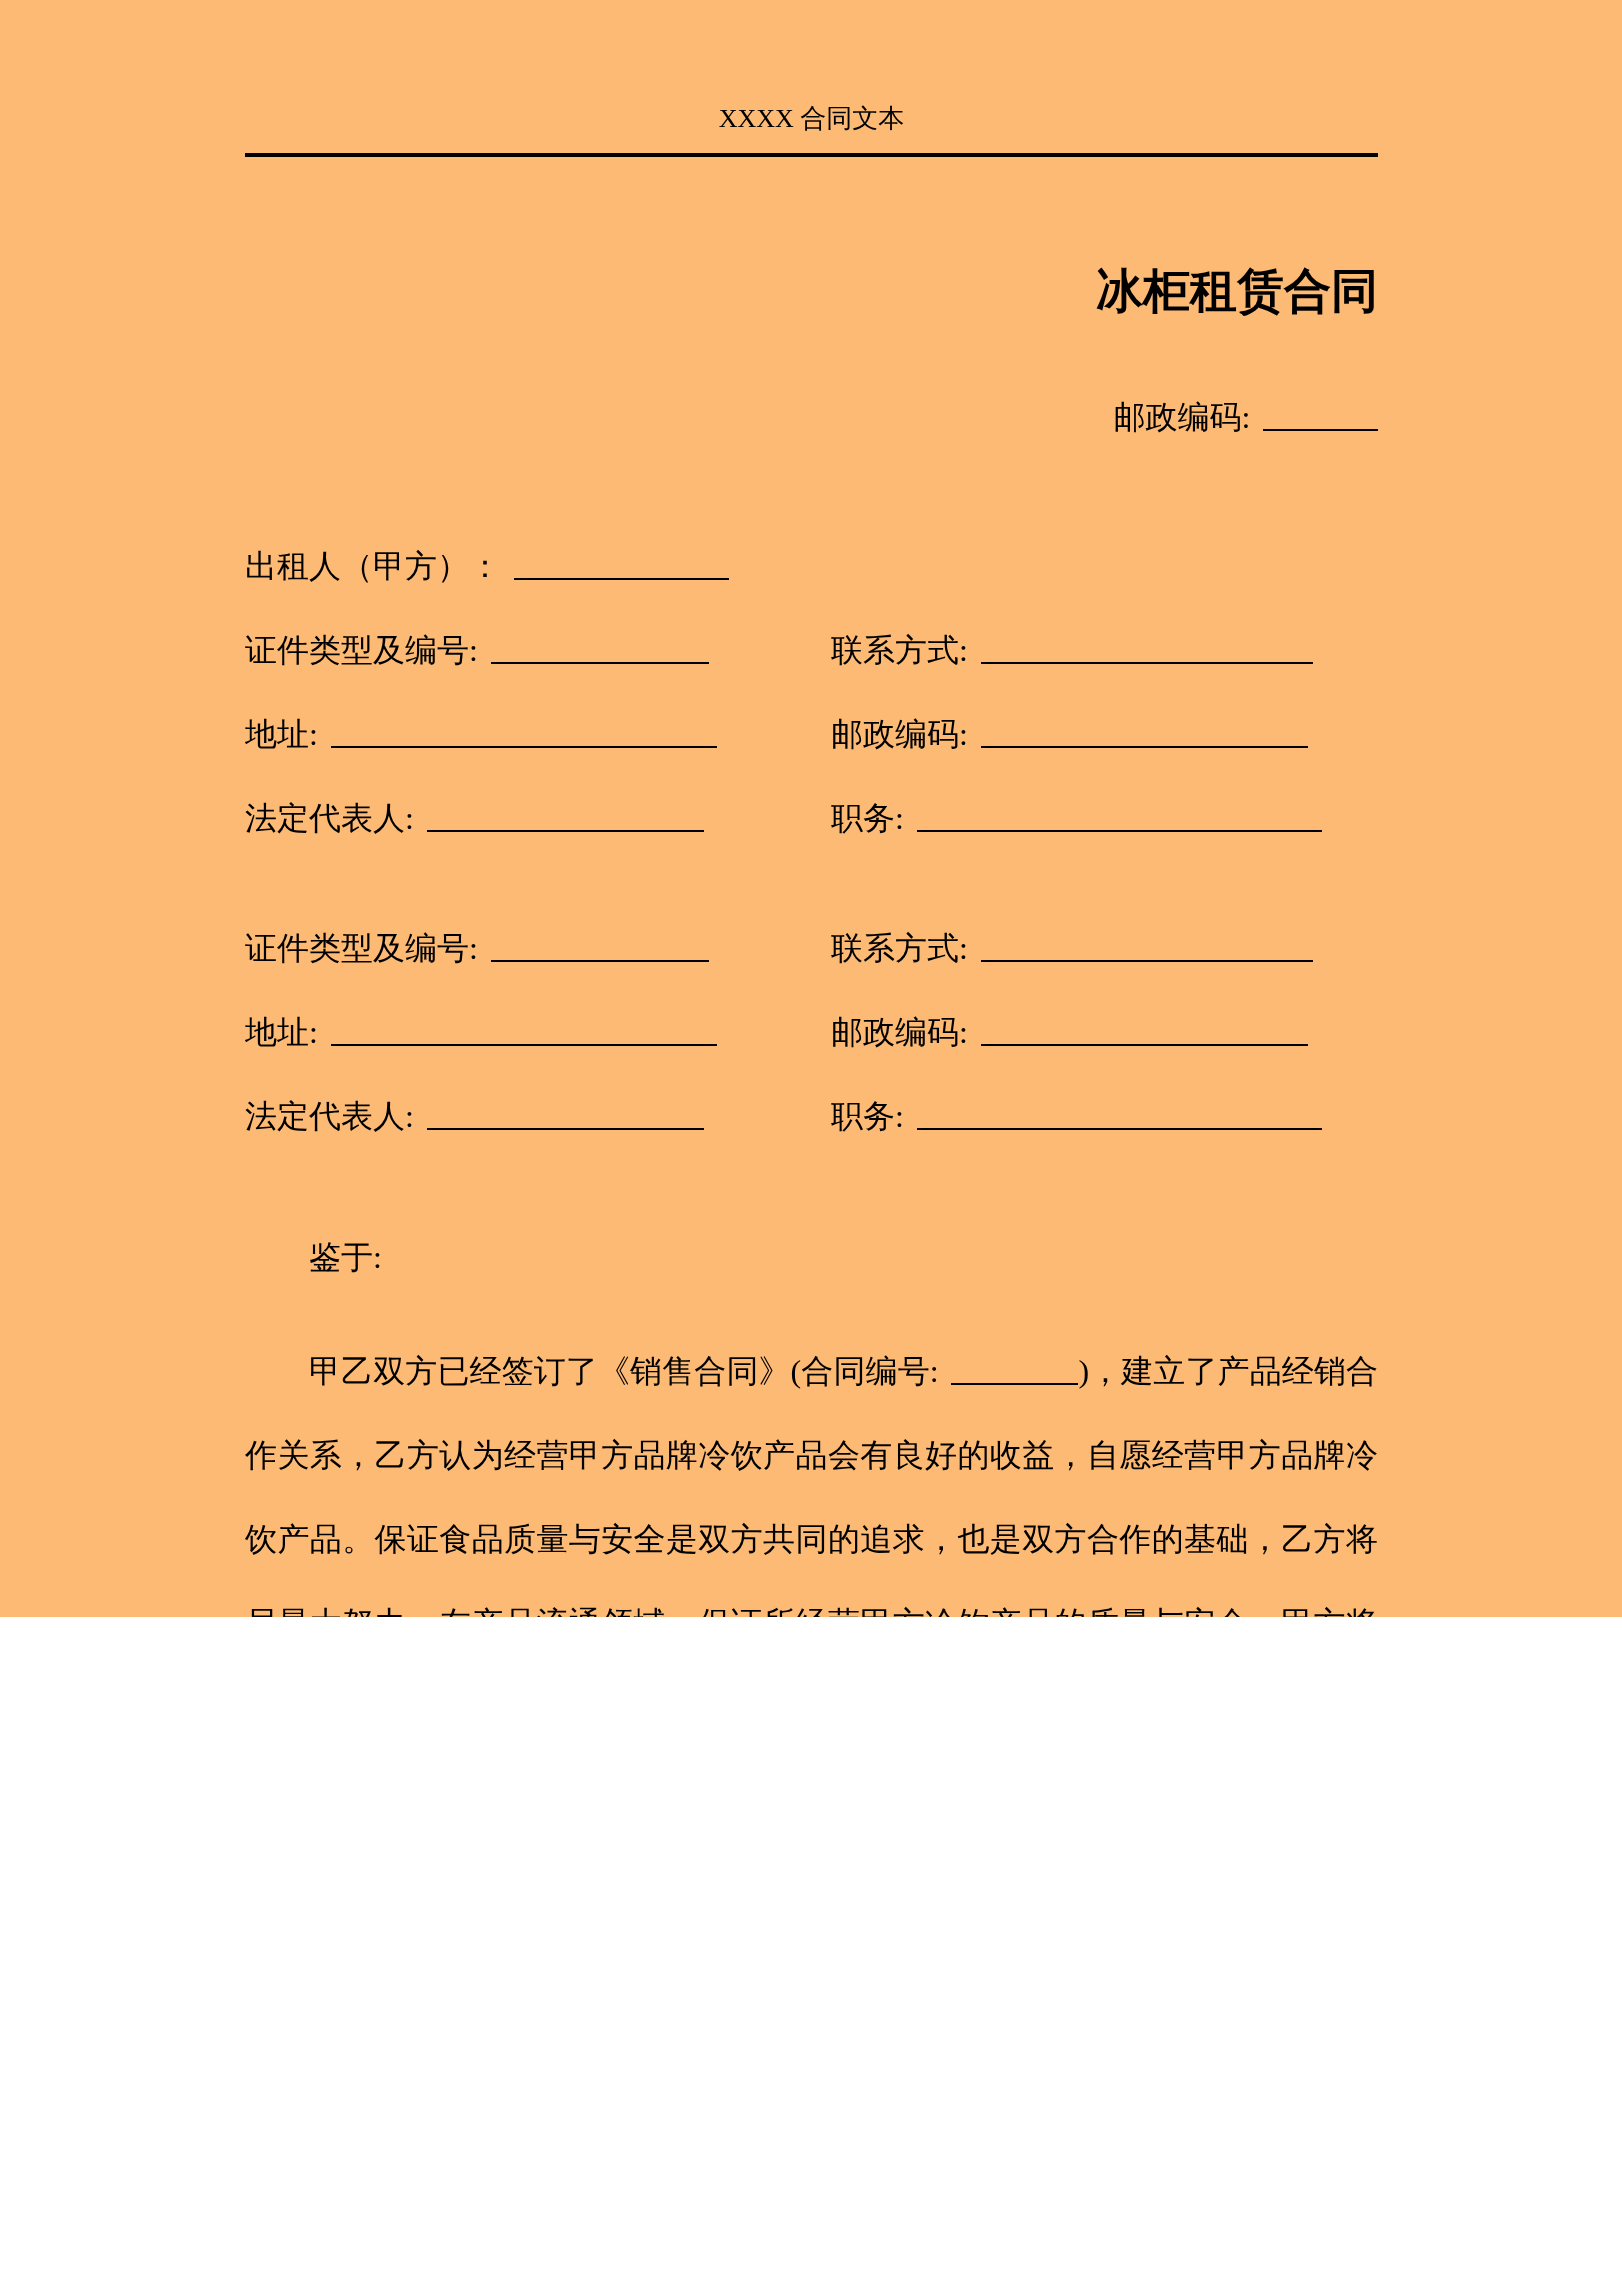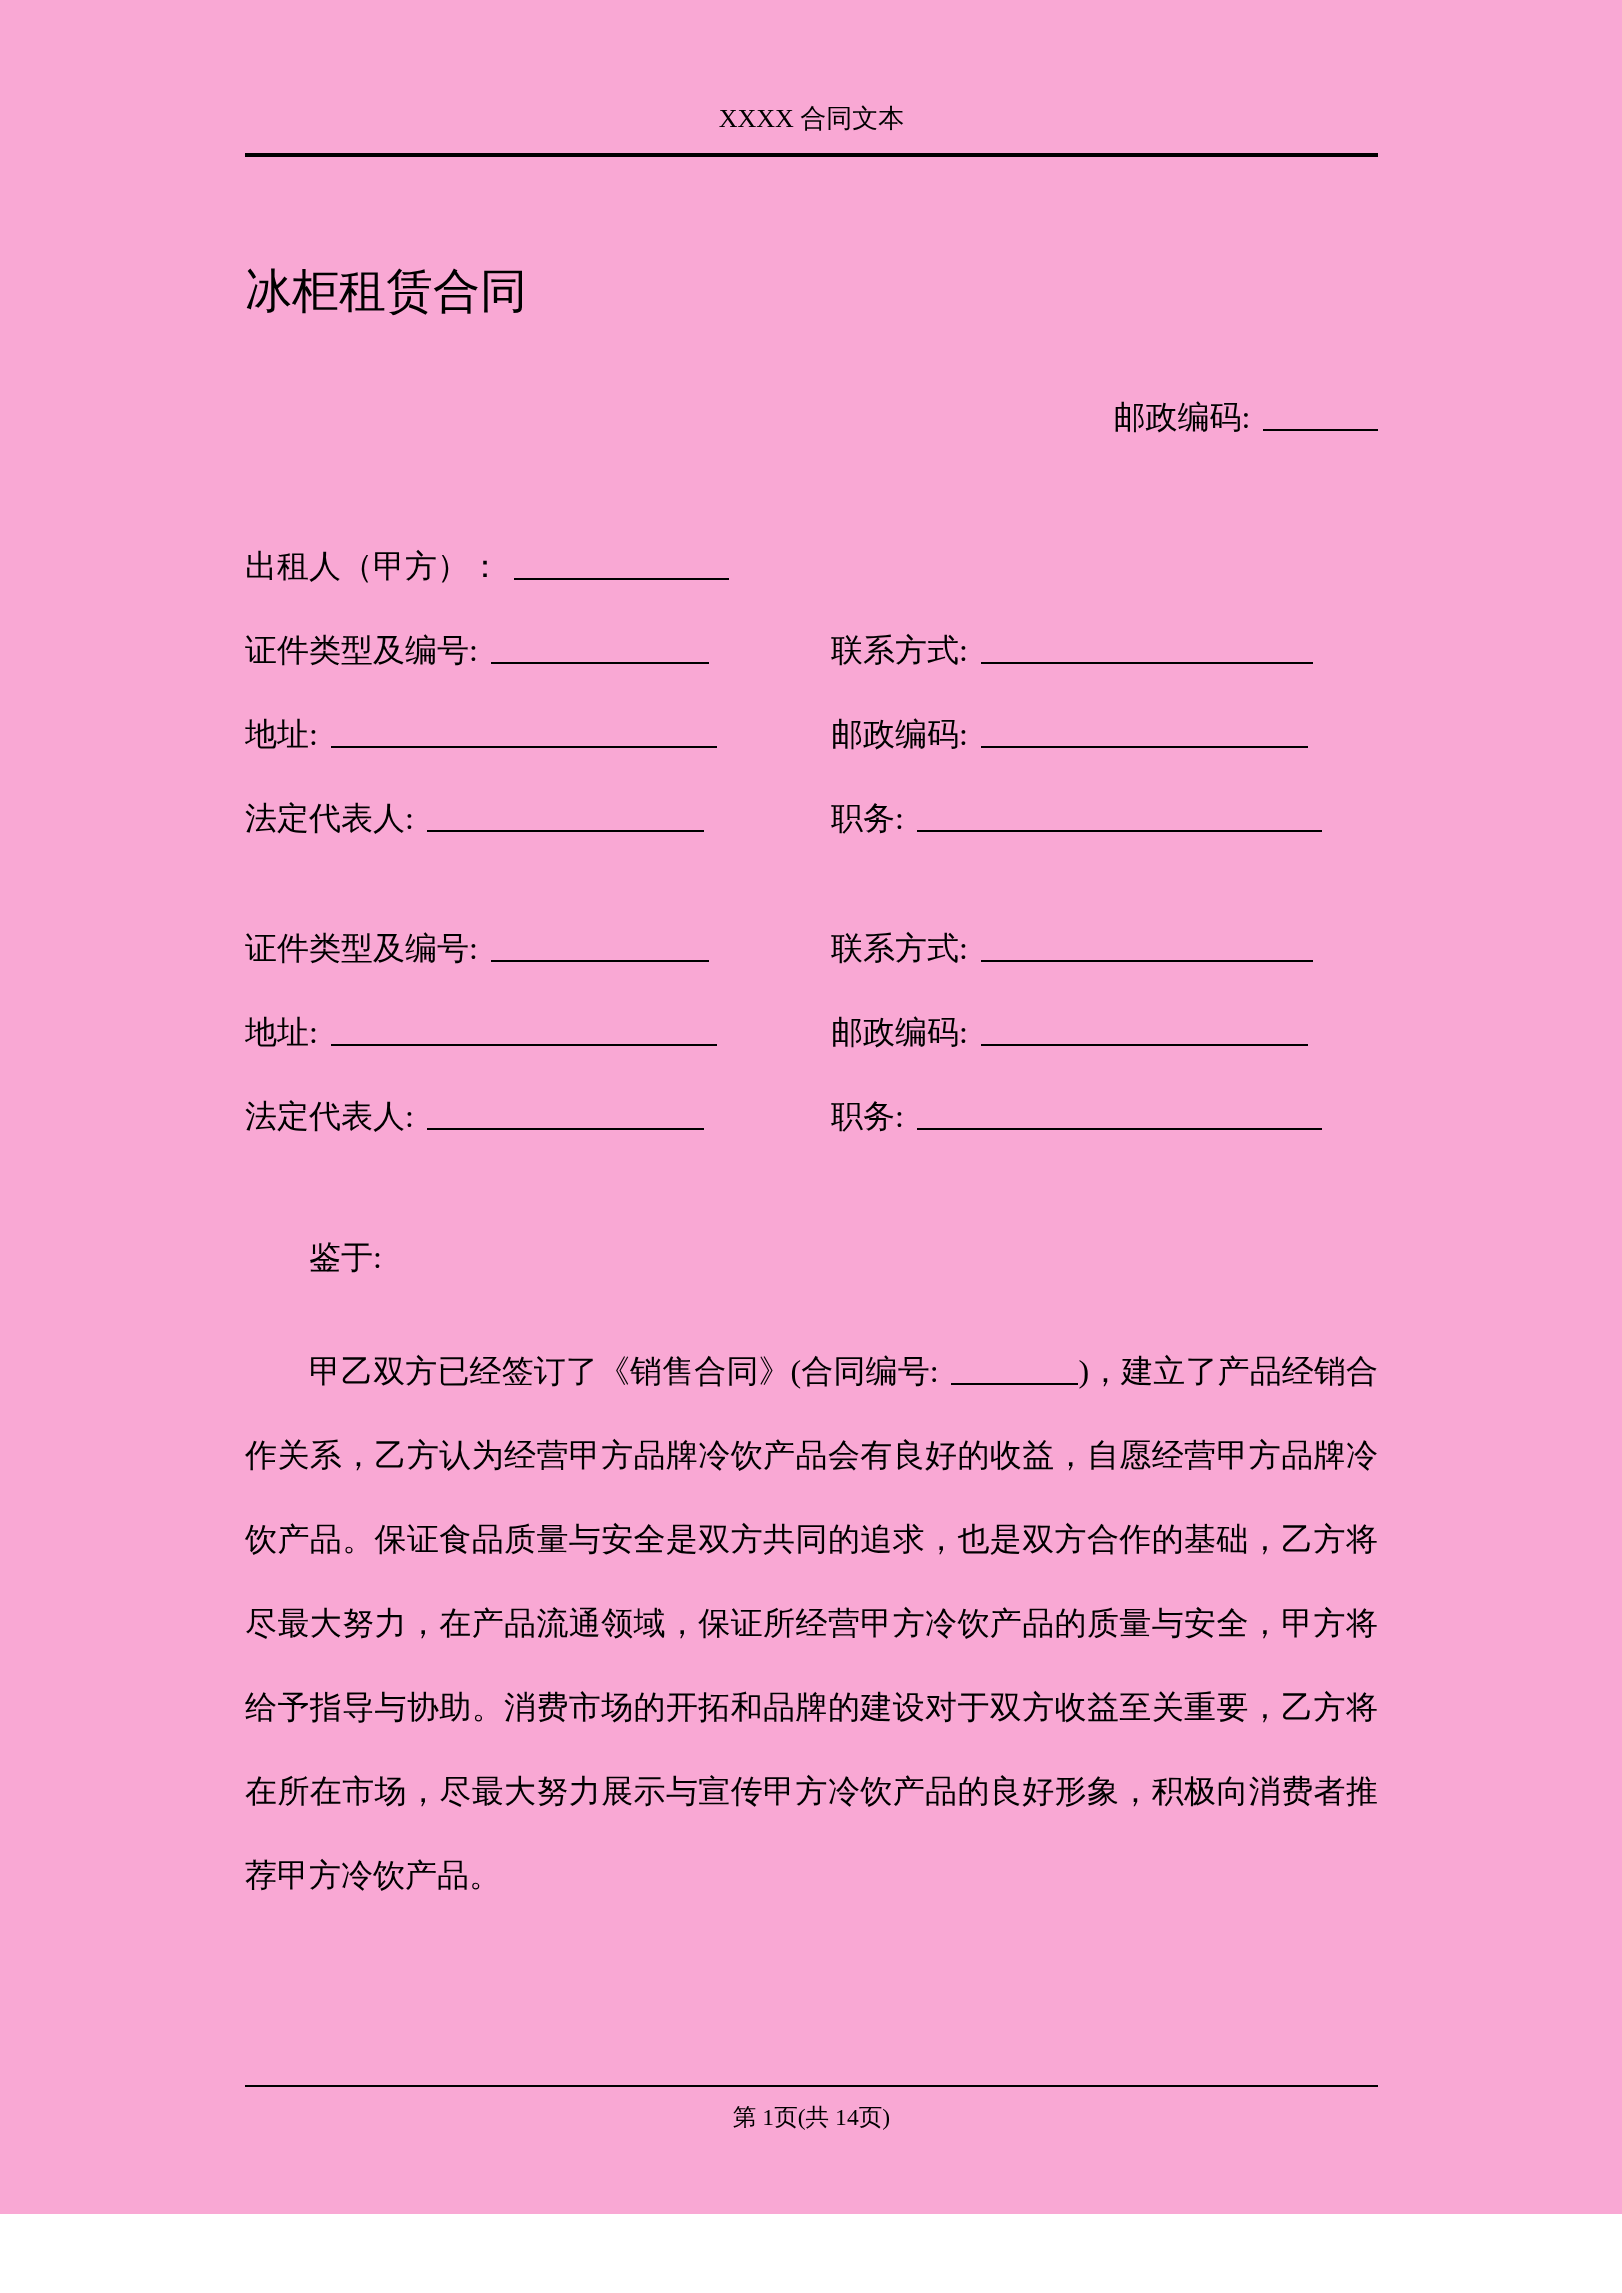--- a/index.html
+++ b/index.html
@@ -1,20 +1,20 @@
 <!DOCTYPE html>
 <html style="font-size:14.5px"><head>
 <meta charset="utf-8">
 <style>
   html,body{margin:0;padding:0;background:#ffffff;}
   .page{
     position:relative;
     width:1623px;
-    height:2214px;
-    background:#f9a8d4;
+    height:1617px;
+    background:#fdba74;
     color:#000000;
     font-family:"Liberation Serif", serif;
     overflow:hidden;
   }
   
   .header{
     position:absolute;
     left:245px; right:245px; top:0;
     text-align:center;
     border-bottom:4.5px solid #000;
@@ -27,23 +27,23 @@
     line-height:33px;
   }
   
   .main{
     position:absolute;
     left:245px; right:245px; top:153px;
     font-size:32px;
   }
   .doc-title{
     margin-top:111px;
-    text-align:left;
+    text-align:right;
     font-size:47px;
-    font-weight:normal;
+    font-weight:bold;
     line-height:55px;
   }
   .contract-no{
     margin-top:56px;
     text-align:right;
     font-size:32px;
     line-height:42px;
   }
   .party{ margin-top:65px; }
   .party.second{ margin-top:46px; }

